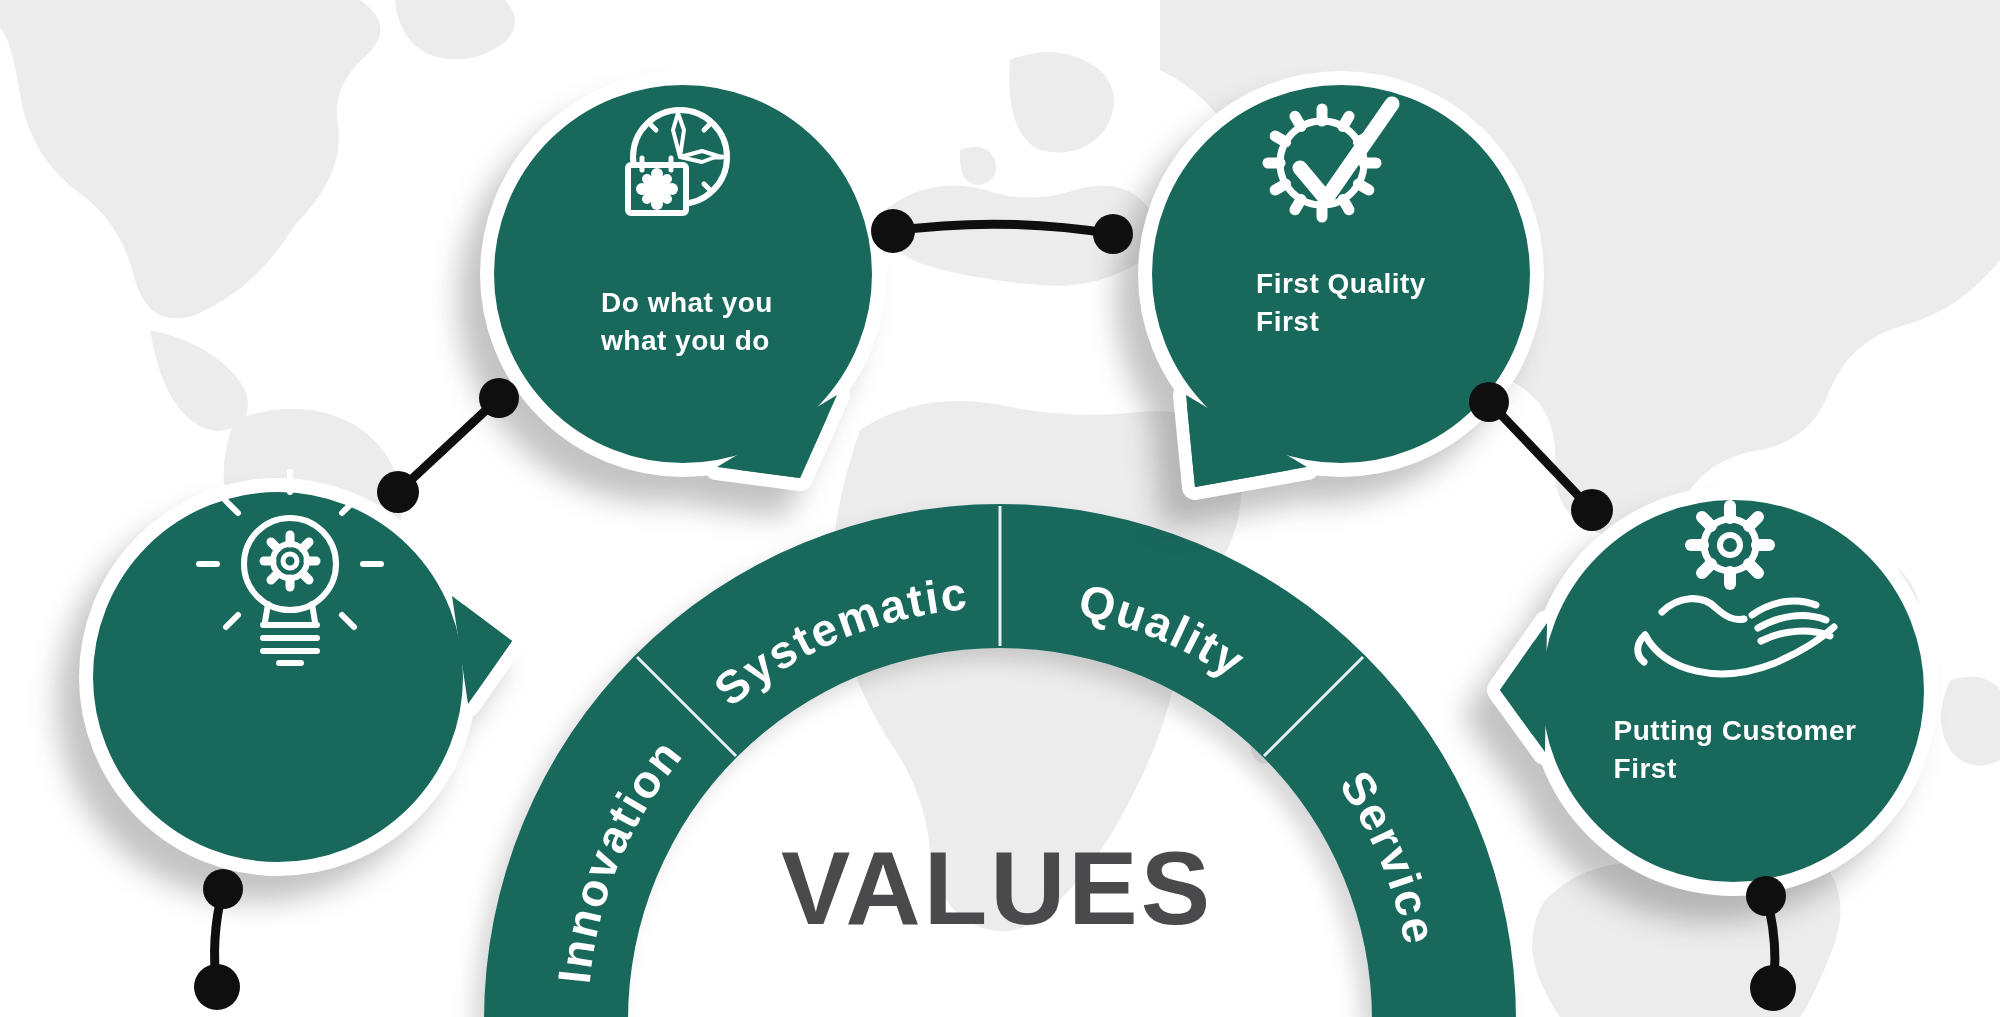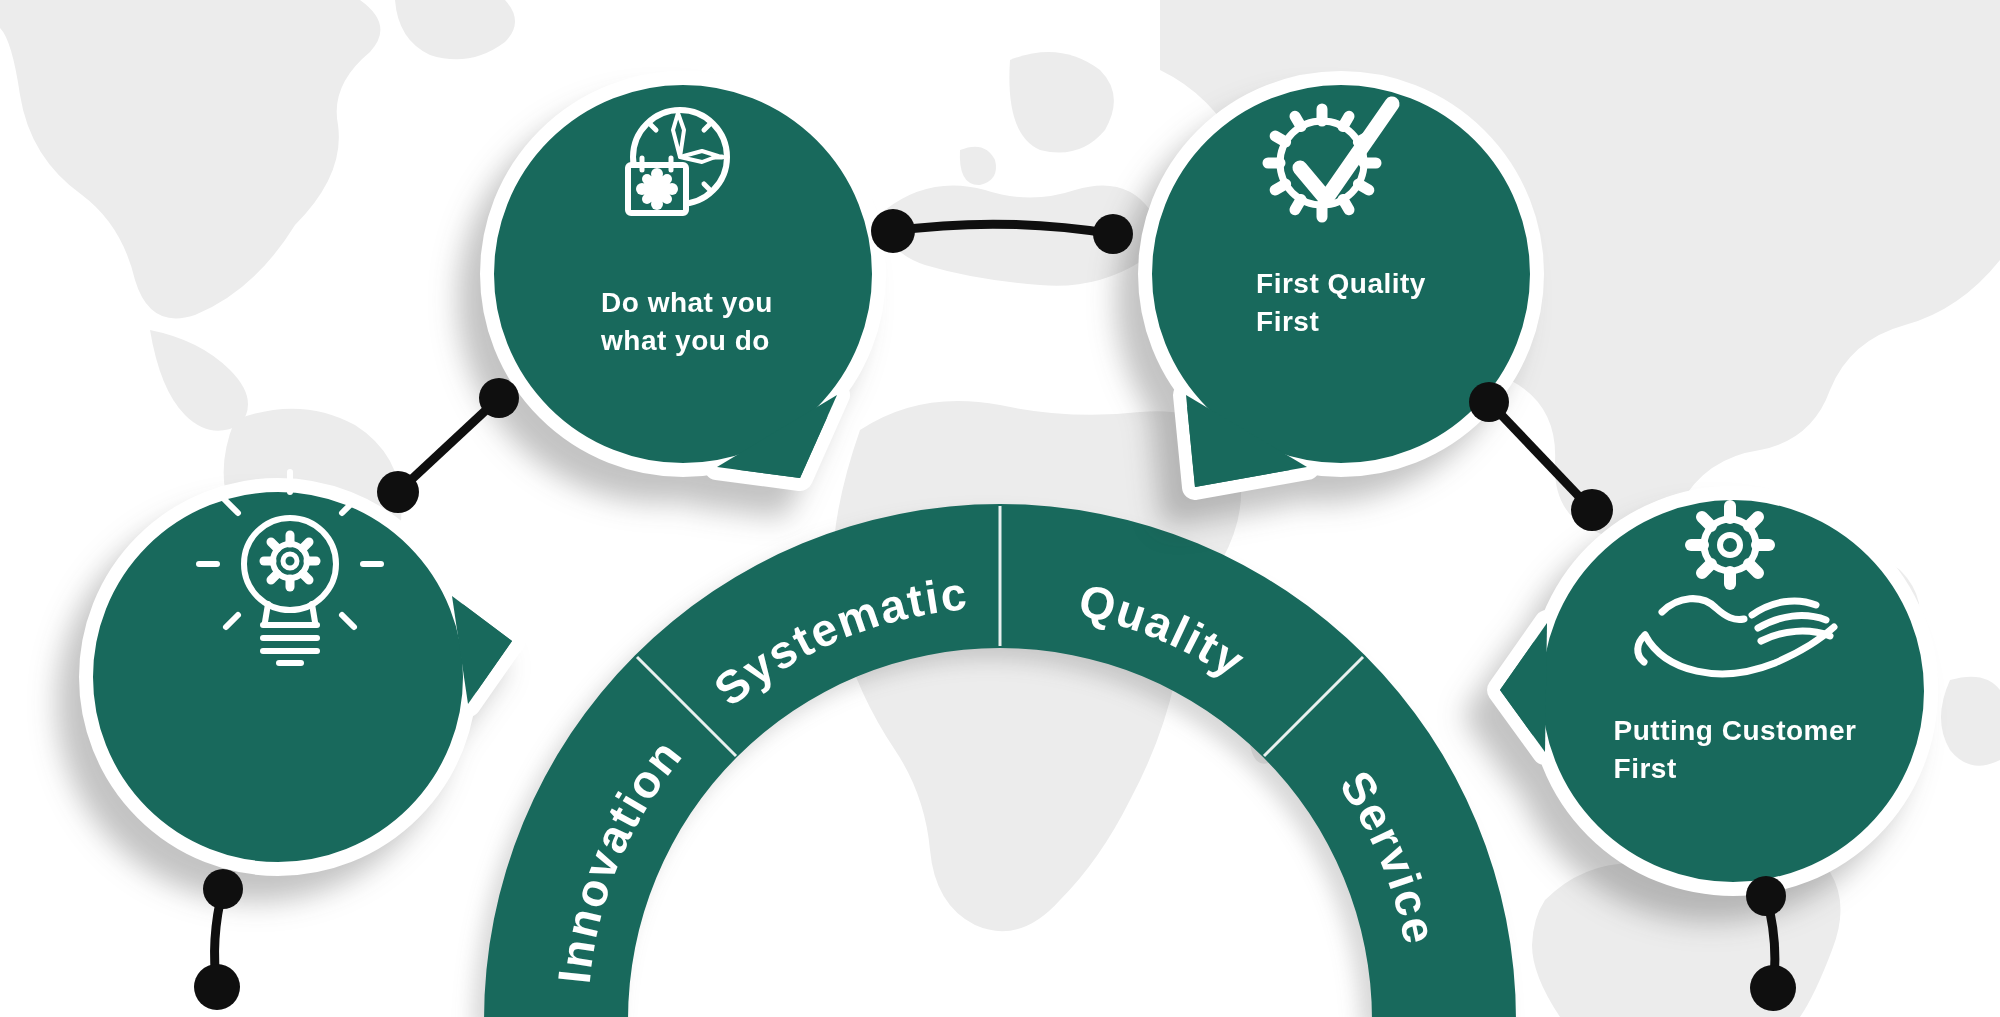--- a/index.html
+++ b/index.html
@@ -238,14 +238,15 @@
   <span>First Quality</span>
   <span>First</span>
 </div>
 
 
 <div class="bubble-text" style="left:1735px;top:750px;">
   <span>Putting Customer</span>
   <span>First</span>
 </div>
 
+<div class="values-title">VALUES</div>
 
 </div>
 
 </body></html>

